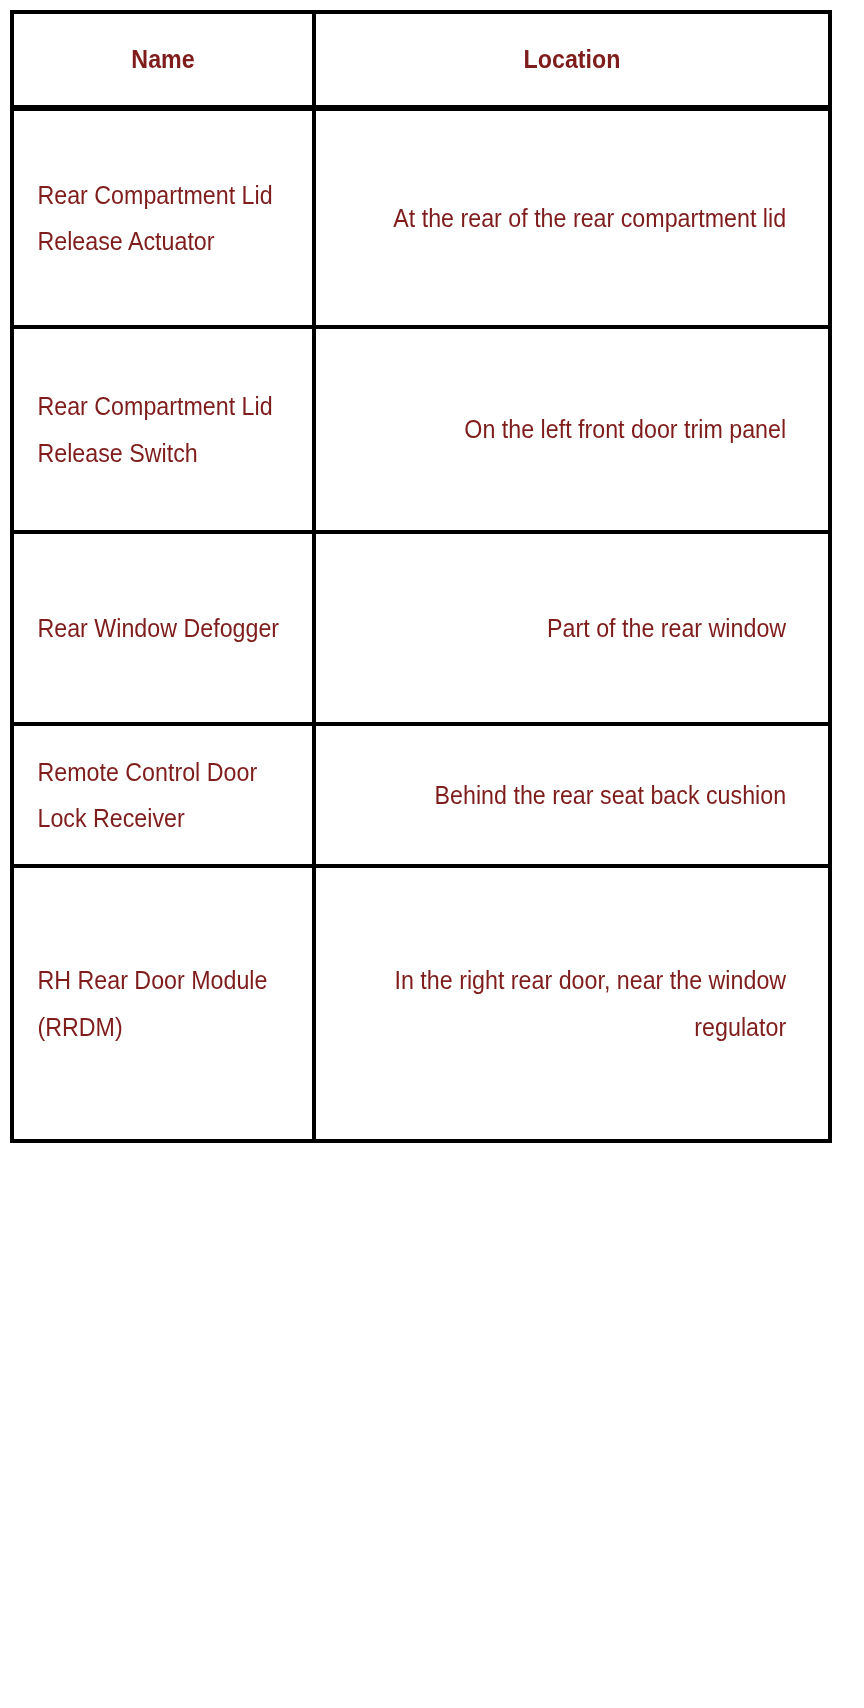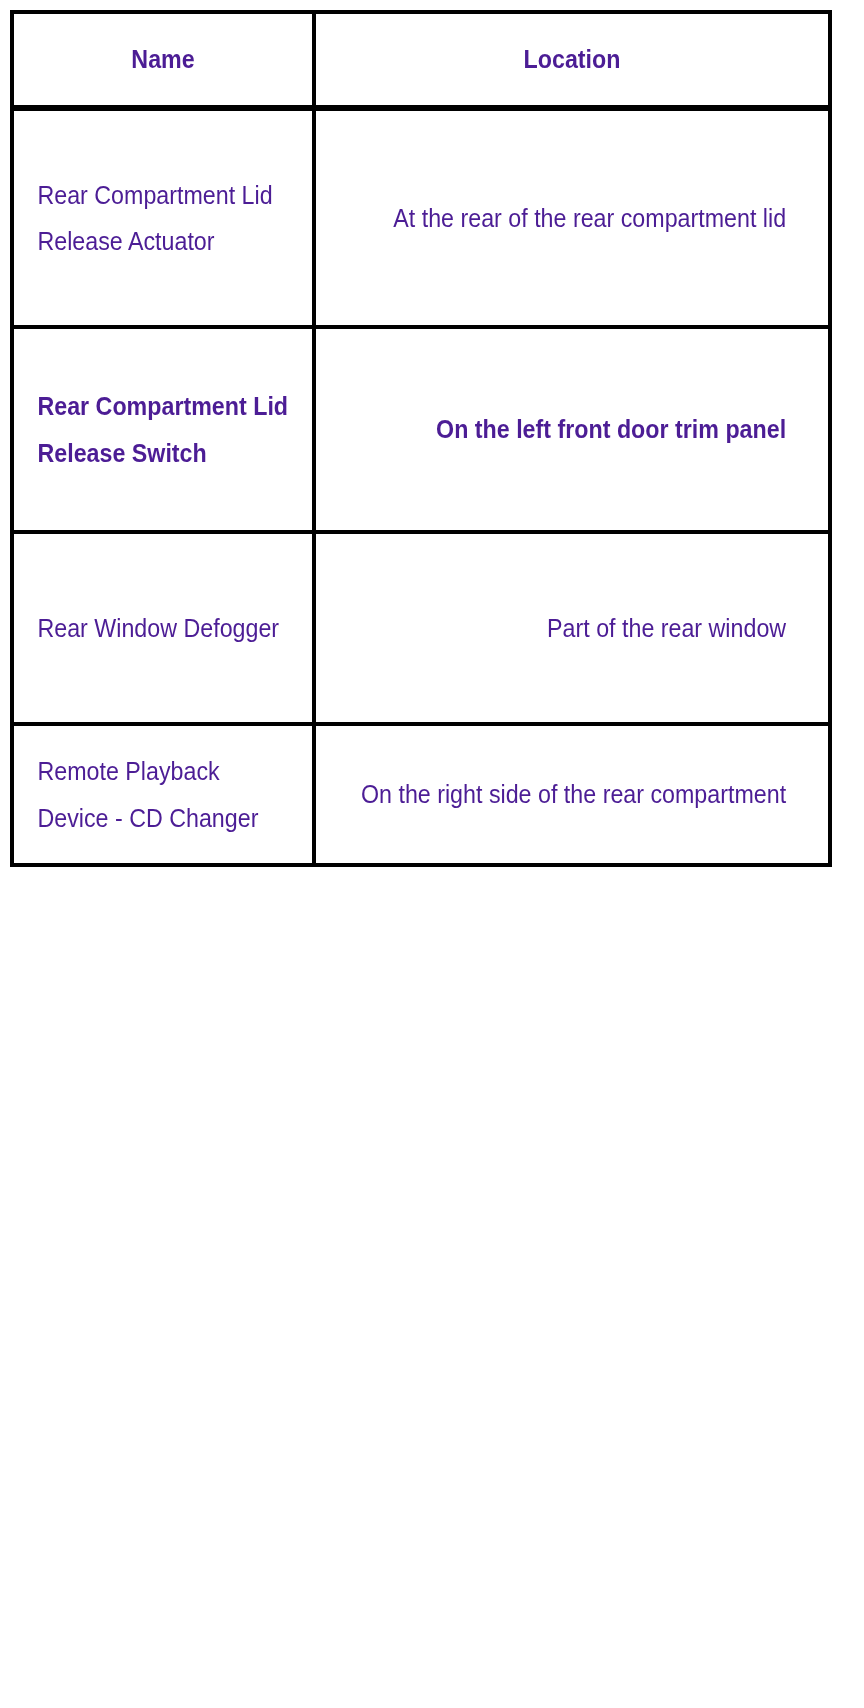--- a/index.html
+++ b/index.html
@@ -32,21 +32,21 @@
     background: #ffffff;
   }
 
   .spec-table col.col-name { width: 302px; }
   .spec-table col.col-loc  { width: 516px; }
 
   .spec-table th,
   .spec-table td {
     border: 4px solid #000000;
     background: #ffffff;
-    color: #4c1d95;
+    color: #7f1d1d;
     font-size: 25px;
     line-height: 1.85;
     font-stretch: condensed;
     vertical-align: middle;
     box-sizing: border-box;
     word-wrap: break-word;
   }
 
   
   .spec-table thead th {
@@ -104,40 +104,48 @@
     </thead>
     <tbody>
         <tr style="height: 219px;">
           <td class="cell-name">
             <span class="cell-text">Rear Compartment Lid Release Actuator</span>
           </td>
           <td class="cell-loc">
             <span class="cell-text">At the rear of the rear compartment lid</span>
           </td>
         </tr>
-        <tr style="height: 205px; font-weight: bold;">
+        <tr style="height: 205px;">
           <td class="cell-name">
             <span class="cell-text">Rear Compartment Lid Release Switch</span>
           </td>
           <td class="cell-loc">
             <span class="cell-text">On the left front door trim panel</span>
           </td>
         </tr>
         <tr style="height: 192px;">
           <td class="cell-name">
             <span class="cell-text">Rear Window Defogger</span>
           </td>
           <td class="cell-loc">
             <span class="cell-text">Part of the rear window</span>
           </td>
         </tr>
-        <tr style="height: 141px;">
+        <tr style="height: 142px;">
           <td class="cell-name">
-            <span class="cell-text">Remote Playback Device - CD Changer</span>
+            <span class="cell-text">Remote Control Door Lock Receiver</span>
           </td>
           <td class="cell-loc">
-            <span class="cell-text">On the right side of the rear compartment</span>
+            <span class="cell-text">Behind the rear seat back cushion</span>
+          </td>
+        </tr>
+        <tr style="height: 275px;">
+          <td class="cell-name">
+            <span class="cell-text">RH Rear Door Module (RRDM)</span>
+          </td>
+          <td class="cell-loc">
+            <span class="cell-text">In the right rear door, near the window regulator</span>
           </td>
         </tr>
       </tbody>
   </table>
 
 </div>
 
 </body></html>

